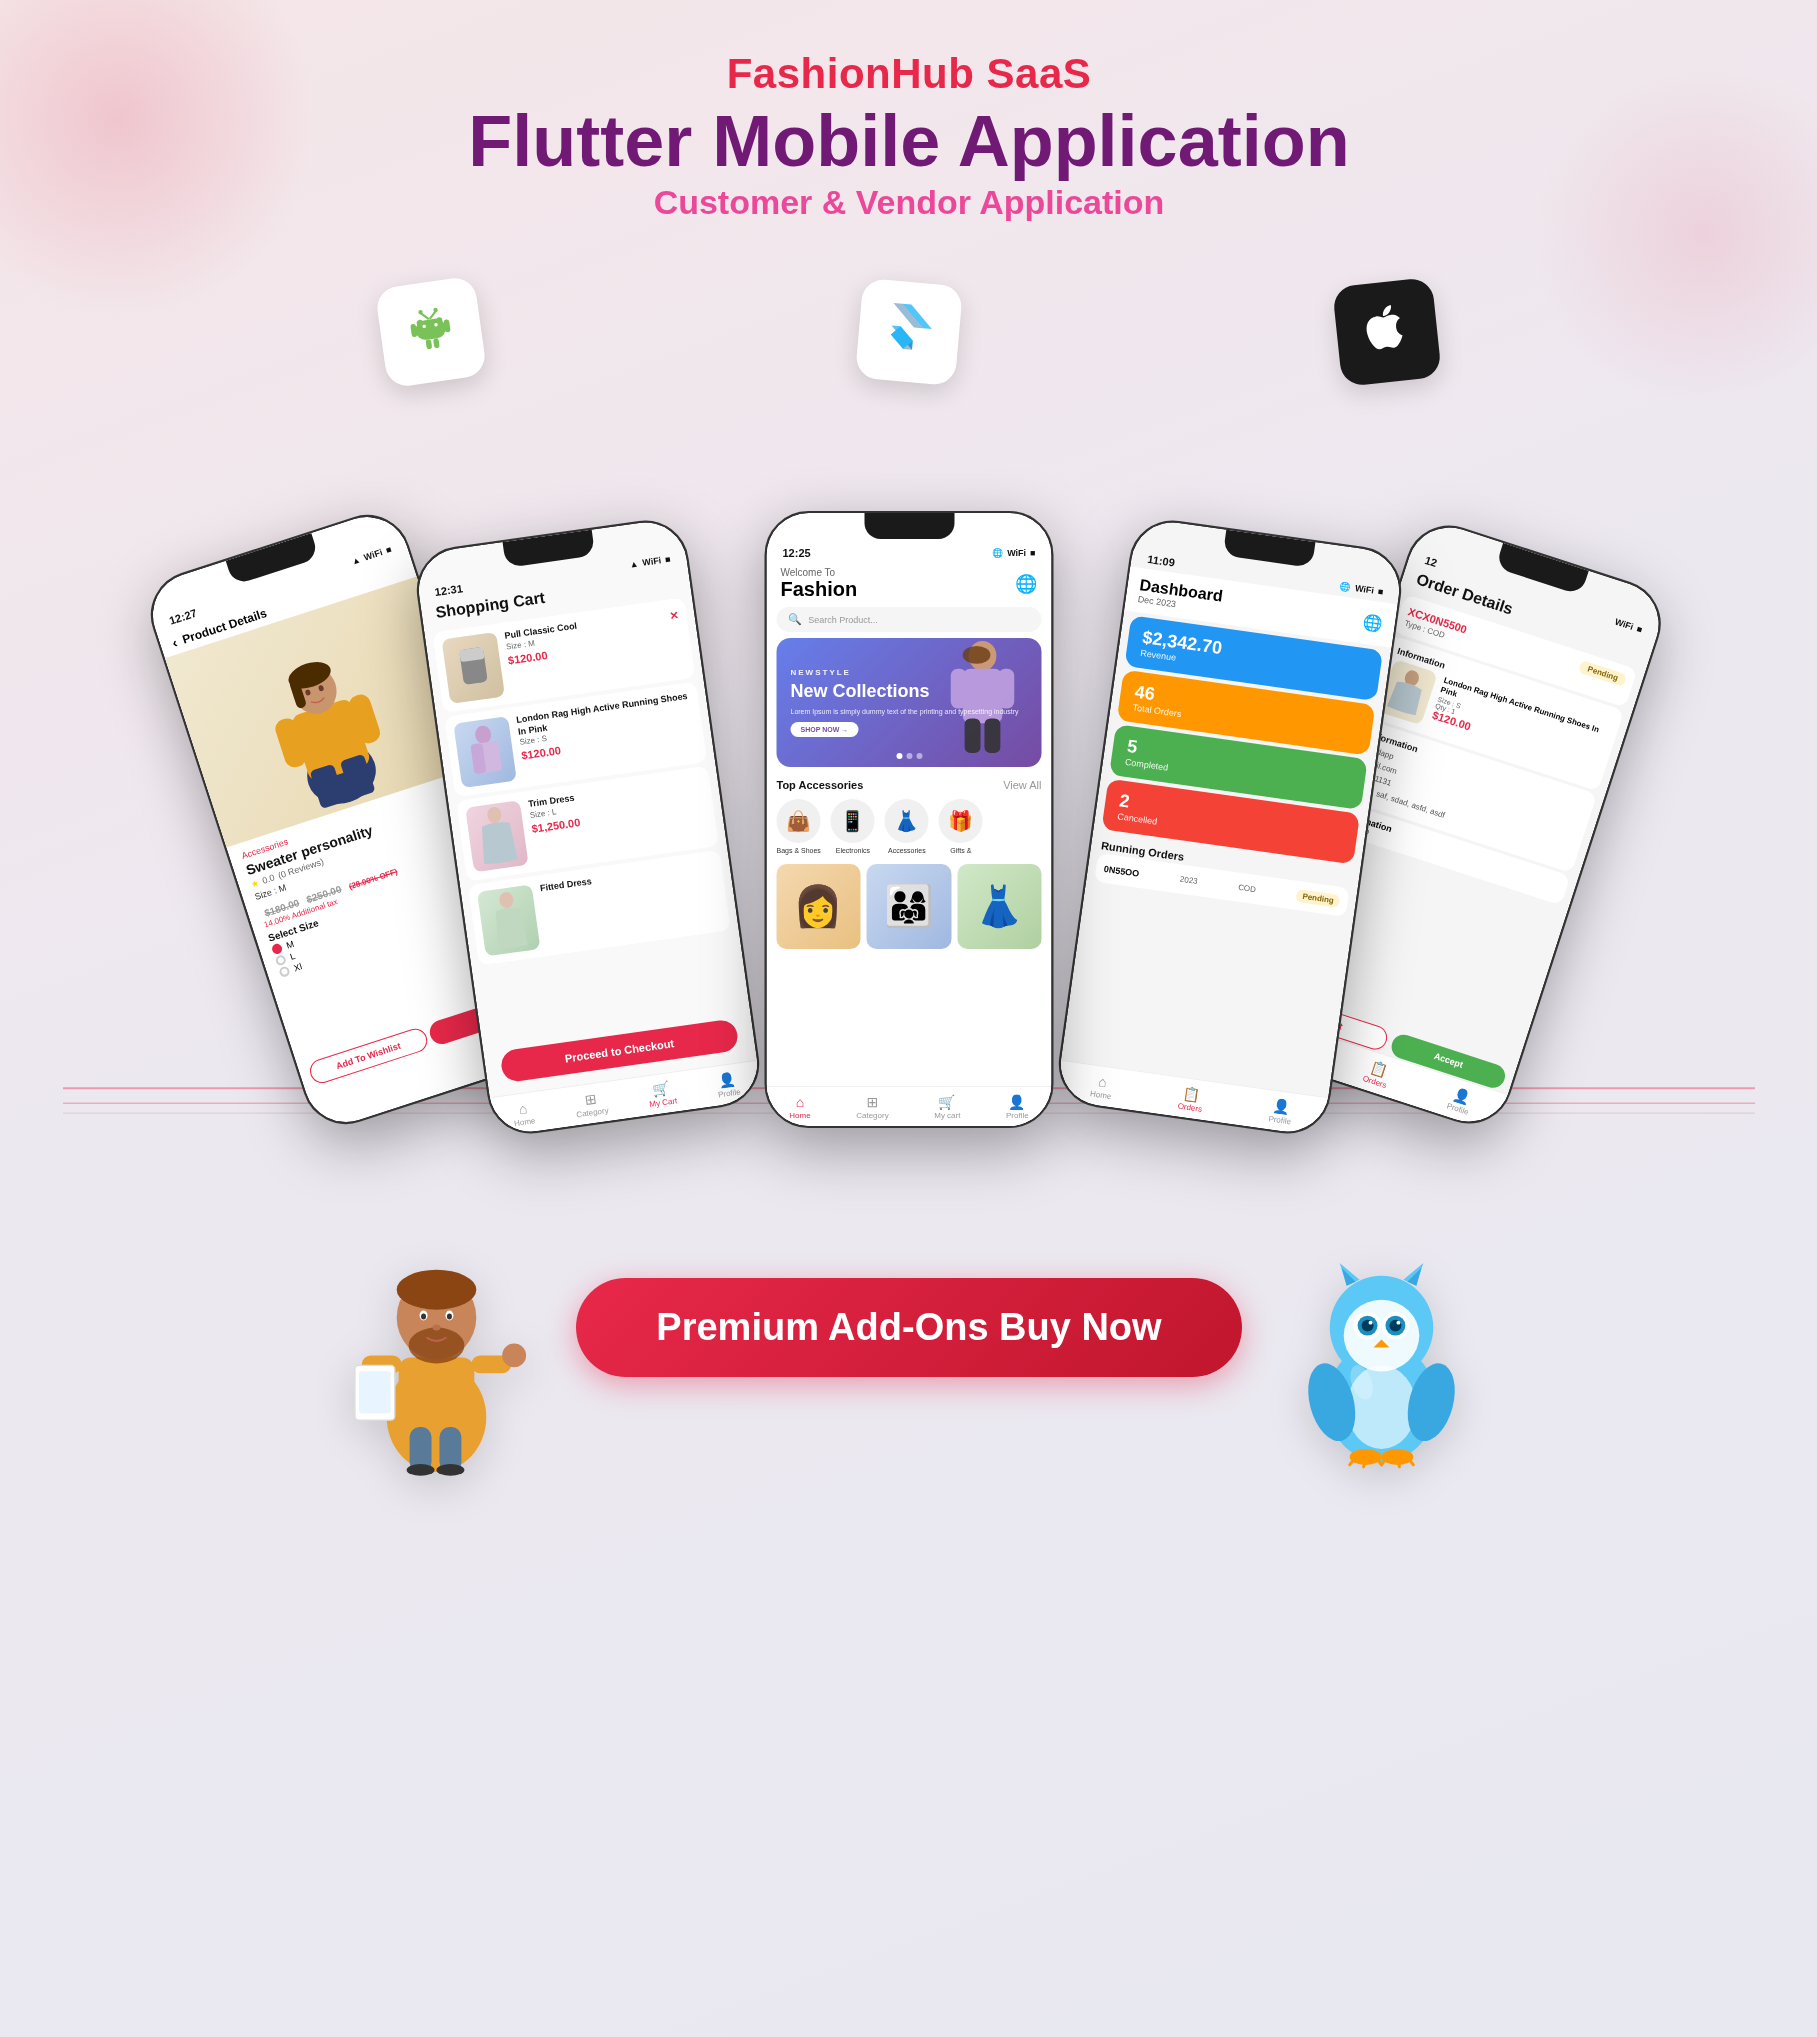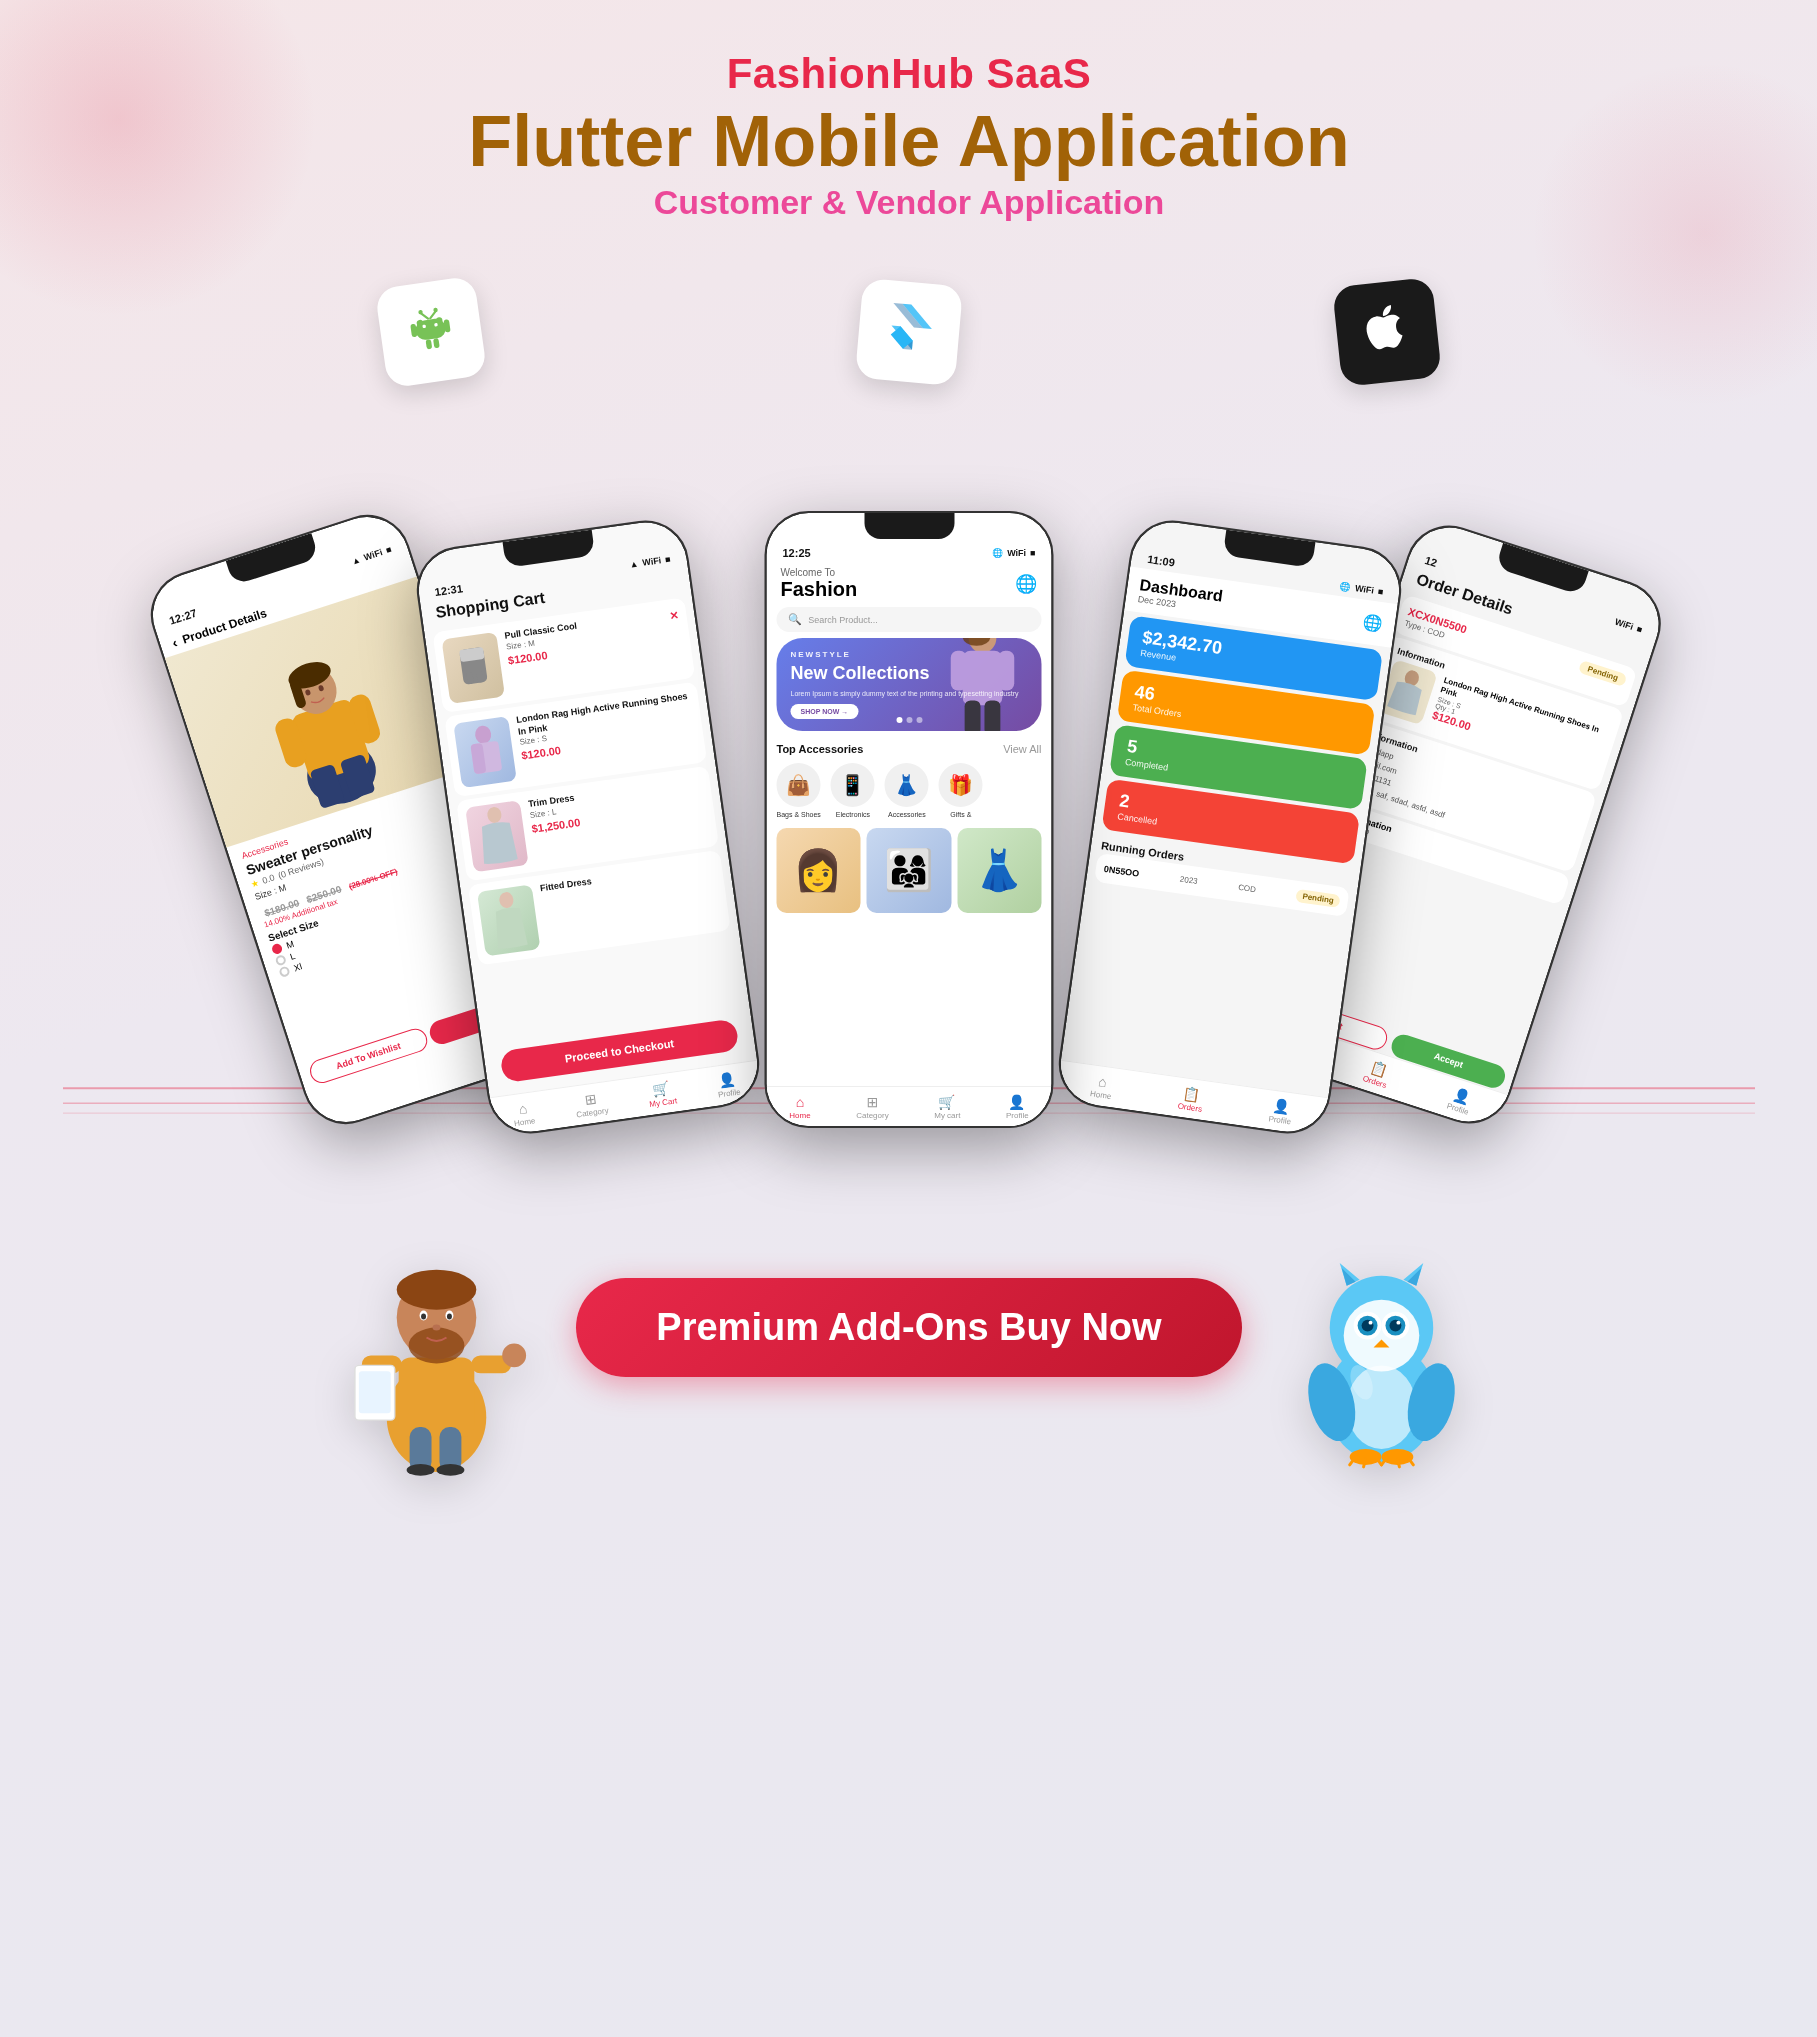--- a/index.html
+++ b/index.html
@@ -47,21 +47,21 @@
     }
     .header-subtitle {
       font-size: 42px;
       font-weight: 700;
       color: #e8284a;
       letter-spacing: 0.5px;
     }
     .header-title {
       font-size: 72px;
       font-weight: 900;
-      color: #a16207;
+      color: #701a75;
       line-height: 1.1;
       margin-top: 4px;
     }
     .header-desc1 {
       font-size: 34px;
       color: #333;
       margin-top: 18px;
       font-weight: 400;
     }
     .header-desc2 {
@@ -250,22 +250,22 @@
     .cart-item-img { width: 55px; height: 65px; border-radius: 8px; object-fit: cover; overflow: hidden; display: flex; align-items: center; justify-content: center; font-size: 28px; }
     .cart-item-details { flex: 1; }
     .cart-item-name { font-size: 9px; font-weight: 600; color: #111; line-height: 1.3; }
     .cart-item-size { font-size: 8px; color: #666; }
     .cart-item-price { font-size: 11px; font-weight: 700; color: #e8284a; margin-top: 3px; }
     .proceed-btn { margin: 8px; background: #e8284a; color: white; border-radius: 25px; text-align: center; padding: 10px; font-size: 11px; font-weight: 700; }
     .search-bar { margin: 4px 10px; background: #f5f5f5; border-radius: 20px; padding: 6px 12px; font-size: 9px; color: #999; display: flex; align-items: center; gap: 6px; }
     .banner {
       margin: 6px 10px;
       background: linear-gradient(135deg, #667eea 0%, #764ba2 100%);
-      border-radius: 26px;
-      height: 93px;
+      border-radius: 14px;
+      height: 129px;
       position: relative;
       overflow: hidden;
       display: flex;
       align-items: center;
     }
     .banner-text { padding: 14px; color: white; z-index: 2; }
     .banner-tag { font-size: 8px; font-weight: 700; letter-spacing: 2px; opacity: 0.9; }
     .banner-headline { font-size: 18px; font-weight: 800; line-height: 1.2; margin: 4px 0; }
     .banner-body { font-size: 7px; opacity: 0.85; line-height: 1.4; }
     .banner-btn { margin-top: 6px; background: white; color: #764ba2; font-size: 7px; font-weight: 700; padding: 4px 10px; border-radius: 12px; display: inline-block; }

